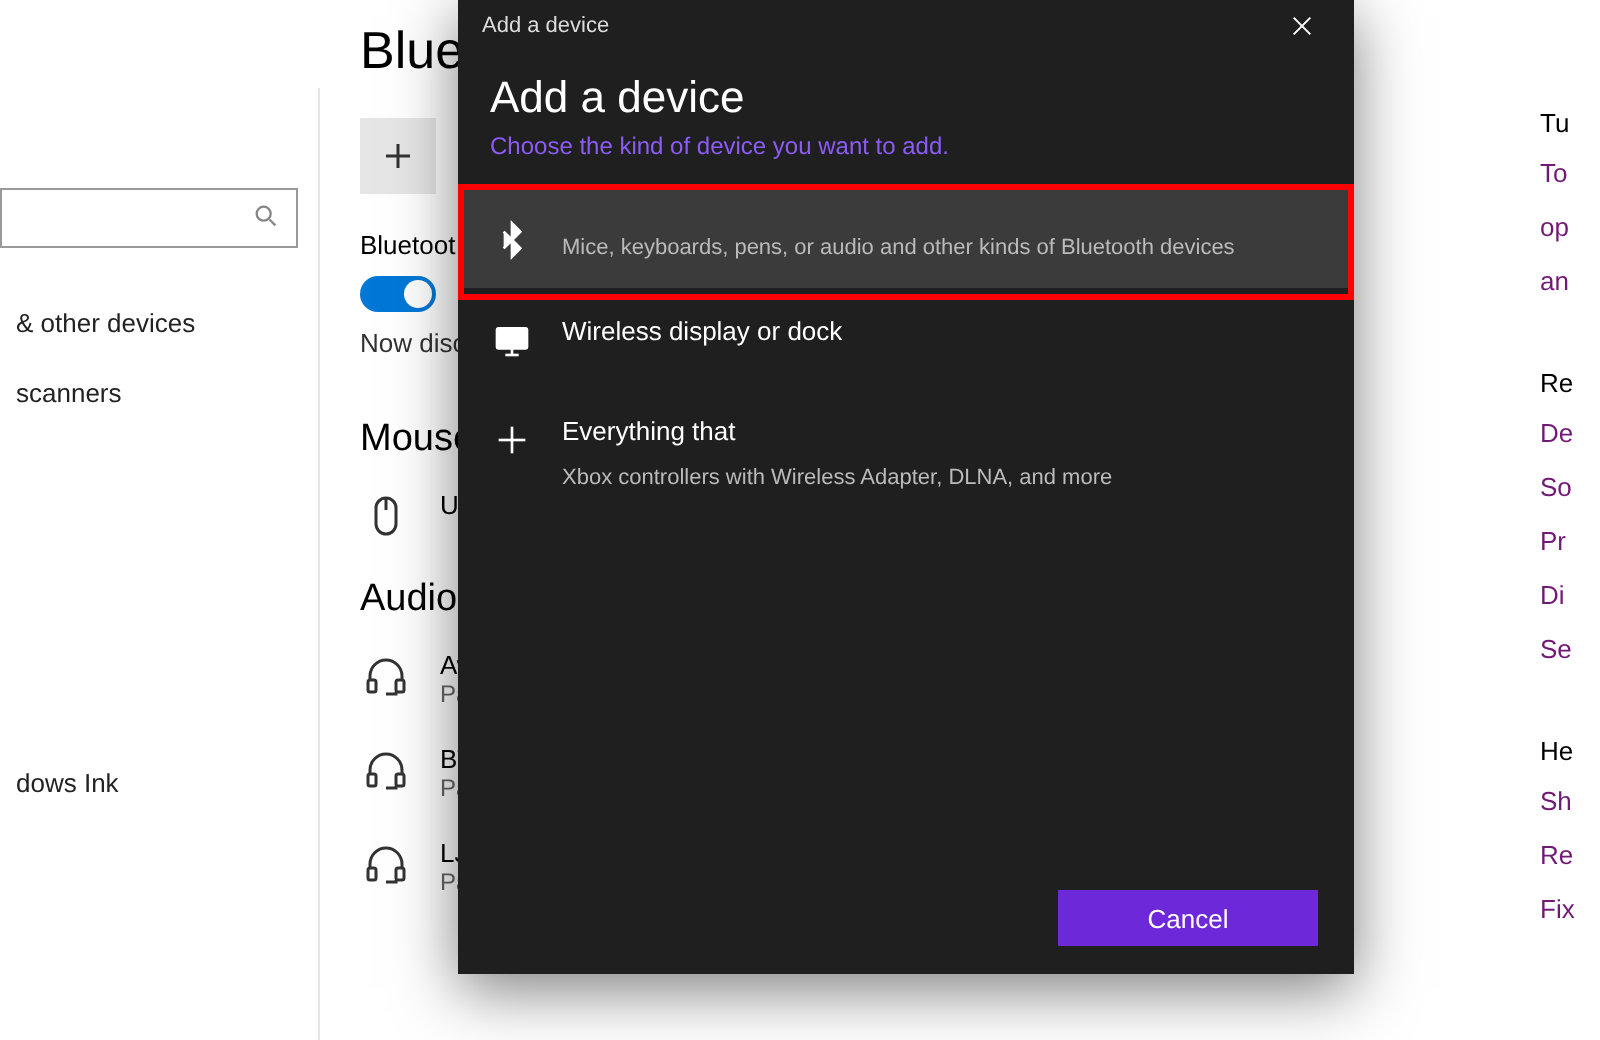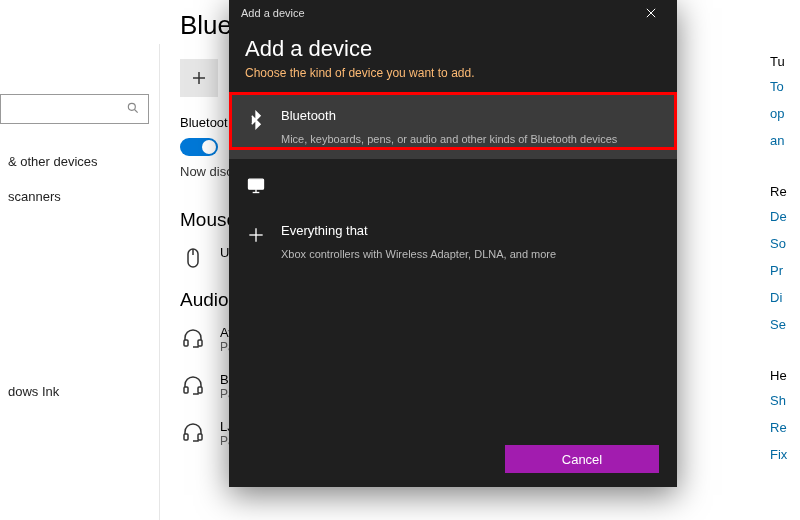--- a/index.html
+++ b/index.html
@@ -21,38 +21,38 @@
   .status{font-size:13px;color:#333;margin-bottom:30px;}
   .h2{font-size:19px;font-weight:400;margin:0 0 14px 0;color:#000;}
   .devrow{display:flex;align-items:flex-start;gap:14px;margin-bottom:18px;}
   .devicon{width:26px;height:26px;display:flex;align-items:center;justify-content:center;}
   .devicon svg{width:24px;height:24px;stroke:#333;fill:none;stroke-width:1.5;}
   .devtext .t{font-size:13px;color:#000;}
   .devtext .s{font-size:12px;color:#666;}
   
   .rcol{position:absolute;right:0;top:54px;width:30px;}
   .rcol .rh{font-size:13px;color:#000;margin:0 0 10px 0;}
-  .rcol .rl{font-size:13px;color:#0369a1;margin:0 0 12px 0;cursor:pointer;}
+  .rcol .rl{font-size:13px;color:#701a75;margin:0 0 12px 0;cursor:pointer;}
   .rcol .gap{height:24px;}
   
   .modal{position:absolute;left:229px;top:0;width:448px;height:487px;background:#1f1f1f;color:#fff;box-sizing:border-box;box-shadow:0 8px 30px rgba(0,0,0,.5);}
   .modal .titlebar{height:26px;display:flex;align-items:center;justify-content:space-between;padding:0 6px 0 12px;font-size:11px;color:#ddd;}
   .modal .titlebar .close{width:40px;height:26px;display:flex;align-items:center;justify-content:center;cursor:pointer;}
   .modal .titlebar .close svg{width:10px;height:10px;stroke:#fff;stroke-width:1.2;}
   .modal .mh{font-size:22px;font-weight:400;padding:10px 16px 4px 16px;color:#fff;}
-  .modal .msub{font-size:12px;color:#fdba74;padding:0 16px 14px 16px;}
+  .modal .msub{font-size:12px;color:#8b5cf6;padding:0 16px 14px 16px;}
   .opt{display:flex;align-items:flex-start;gap:14px;padding:14px 16px;margin:0;cursor:pointer;}
   .opt.highlight{background:#3b3b3b;}
   .redbox{position:absolute;left:229px;top:92px;width:448px;height:58px;border:3px solid #ff0000;box-sizing:border-box;pointer-events:none;}
   .opt .oicon{width:22px;display:flex;align-items:center;justify-content:center;margin-top:2px;}
   .opt .oicon svg{width:20px;height:20px;fill:#fff;stroke:#fff;}
   .opt .otxt .ot{font-size:13px;color:#fff;}
   .opt .otxt .od{font-size:11px;color:#bbb;margin-top:10px;}
   .modal .footer{position:absolute;bottom:14px;right:18px;}
-  .cancel{width:154px;height:28px;background:#a21caf;color:#fff;border:none;font-size:13px;cursor:pointer;}
+  .cancel{width:130px;height:28px;background:#6d28d9;color:#fff;border:none;font-size:13px;cursor:pointer;}
 </style>
 </head>
 <body>
 <div class="wrap">
 
   <div class="sidebar">
     <div class="search">
       <span>
         <svg viewBox="0 0 24 24" fill="none" stroke="#555" stroke-width="2">
             <circle cx="10" cy="10" r="6"></circle>
@@ -174,34 +174,34 @@
     <div class="mh">Add a device</div>
     <div class="msub">Choose the kind of device you want to add.</div>
 
     <div class="opt highlight">
       <div class="oicon">
         <svg viewBox="0 0 24 24" fill="none" stroke-width="1.6">
             <path d="M7 7l10 10-5 5V2l5 5L7 17"></path>
           </svg>
       </div>
       <div class="otxt">
-        <div class="ot">Bluetooth</div>
         <div class="od">Mice, keyboards, pens, or audio and other kinds of Bluetooth devices</div>
       </div>
     </div>
 
     <div class="opt">
       <div class="oicon">
         <svg viewBox="0 0 24 24" fill="none" stroke-width="1.6">
             <rect x="3" y="5" width="18" height="12" rx="1"></rect>
             <line x1="8" y1="21" x2="16" y2="21"></line>
             <line x1="12" y1="17" x2="12" y2="21"></line>
           </svg>
       </div>
       <div class="otxt">
+        <div class="ot">Wireless display or dock</div>
       </div>
     </div>
 
     <div class="opt">
       <div class="oicon">
         <svg viewBox="0 0 24 24" fill="none" stroke-width="1.6">
             <line x1="12" y1="4" x2="12" y2="20"></line>
             <line x1="4" y1="12" x2="20" y2="12"></line>
           </svg>
       </div>

